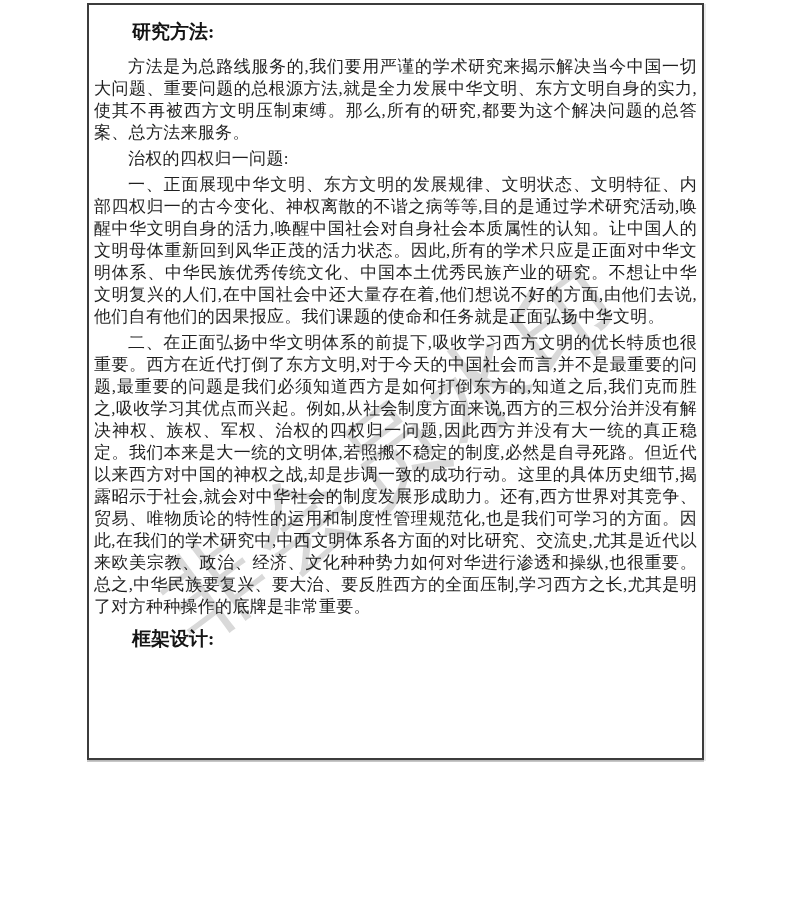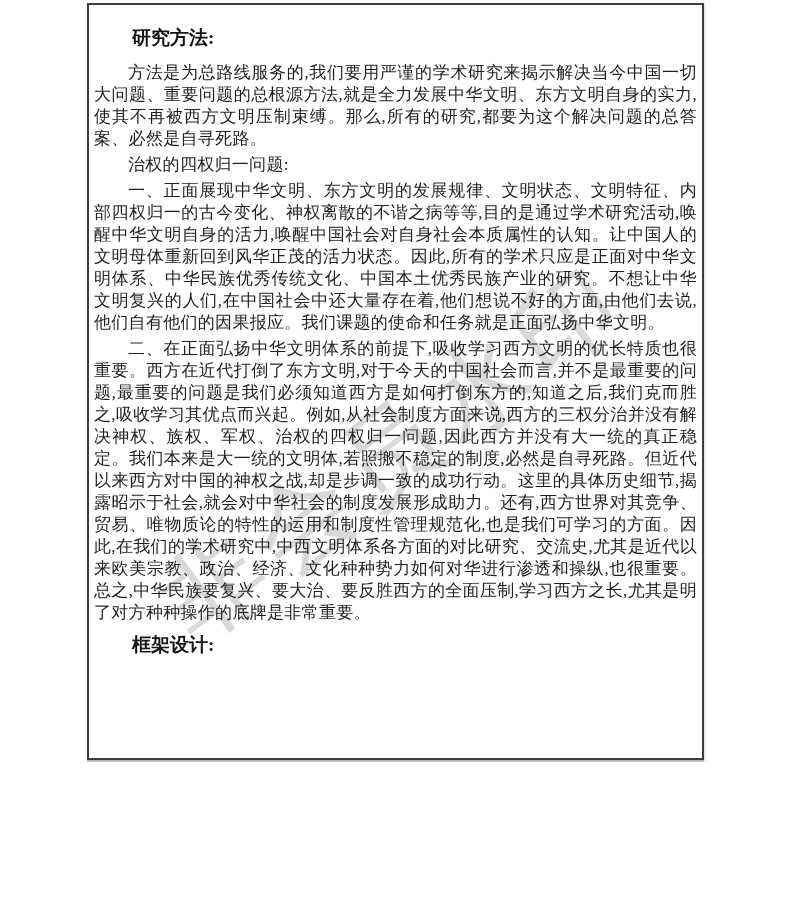--- a/index.html
+++ b/index.html
@@ -34,21 +34,21 @@
   }
   .doc-cell {
     position: absolute;
     left: 87px;
     top: 3px;
     width: 617px;
     height: 757px;
     box-sizing: border-box;
     border: 2px solid #3c3c3c;
     box-shadow: 0 2px 0 rgba(0,0,0,0.22), 2px 1px 0 rgba(0,0,0,0.08);
-    padding: 12px 5px 4px 5px;
+    padding: 6px 5px 4px 5px;
     background: transparent;
     z-index: 1;
     overflow: hidden;
     color: #1f1f1f;
   }
   .doc-cell h2 {
     margin: 8px 0 12px 0;
     font-size: 19px;
     line-height: 25px;
     font-weight: 700;
@@ -71,21 +71,21 @@
 <body>
 
 <div class="page">
 
   <div class="watermark">非会员水印</div>
 
   <div class="doc-cell">
 
     <h2>研究方法:</h2>
 
-    <p>方法是为总路线服务的,我们要用严谨的学术研究来揭示解决当今中国一切大问题、重要问题的总根源方法,就是全力发展中华文明、东方文明自身的实力,使其不再被西方文明压制束缚。那么,所有的研究,都要为这个解决问题的总答案、必然是自寻死路。</p>
+    <p>方法是为总路线服务的,我们要用严谨的学术研究来揭示解决当今中国一切大问题、重要问题的总根源方法,就是全力发展中华文明、东方文明自身的实力,使其不再被西方文明压制束缚。那么,所有的研究,都要为这个解决问题的总答案、总方法来服务。</p>
 
     <p>治权的四权归一问题:</p>
 
     <p>一、正面展现中华文明、东方文明的发展规律、文明状态、文明特征、内部四权归一的古今变化、神权离散的不谐之病等等,目的是通过学术研究活动,唤醒中华文明自身的活力,唤醒中国社会对自身社会本质属性的认知。让中国人的文明母体重新回到风华正茂的活力状态。因此,所有的学术只应是正面对中华文明体系、中华民族优秀传统文化、中国本土优秀民族产业的研究。不想让中华文明复兴的人们,在中国社会中还大量存在着,他们想说不好的方面,由他们去说,他们自有他们的因果报应。我们课题的使命和任务就是正面弘扬中华文明。</p>
 
     <p>二、在正面弘扬中华文明体系的前提下,吸收学习西方文明的优长特质也很重要。西方在近代打倒了东方文明,对于今天的中国社会而言,并不是最重要的问题,最重要的问题是我们必须知道西方是如何打倒东方的,知道之后,我们克而胜之,吸收学习其优点而兴起。例如,从社会制度方面来说,西方的三权分治并没有解决神权、族权、军权、治权的四权归一问题,因此西方并没有大一统的真正稳定。我们本来是大一统的文明体,若照搬不稳定的制度,必然是自寻死路。但近代以来西方对中国的神权之战,却是步调一致的成功行动。这里的具体历史细节,揭露昭示于社会,就会对中华社会的制度发展形成助力。还有,西方世界对其竞争、贸易、唯物质论的特性的运用和制度性管理规范化,也是我们可学习的方面。因此,在我们的学术研究中,中西文明体系各方面的对比研究、交流史,尤其是近代以来欧美宗教、政治、经济、文化种种势力如何对华进行渗透和操纵,也很重要。总之,中华民族要复兴、要大治、要反胜西方的全面压制,学习西方之长,尤其是明了对方种种操作的底牌是非常重要。</p>
 
     <h2 class="h-second">框架设计:</h2>
 
 

